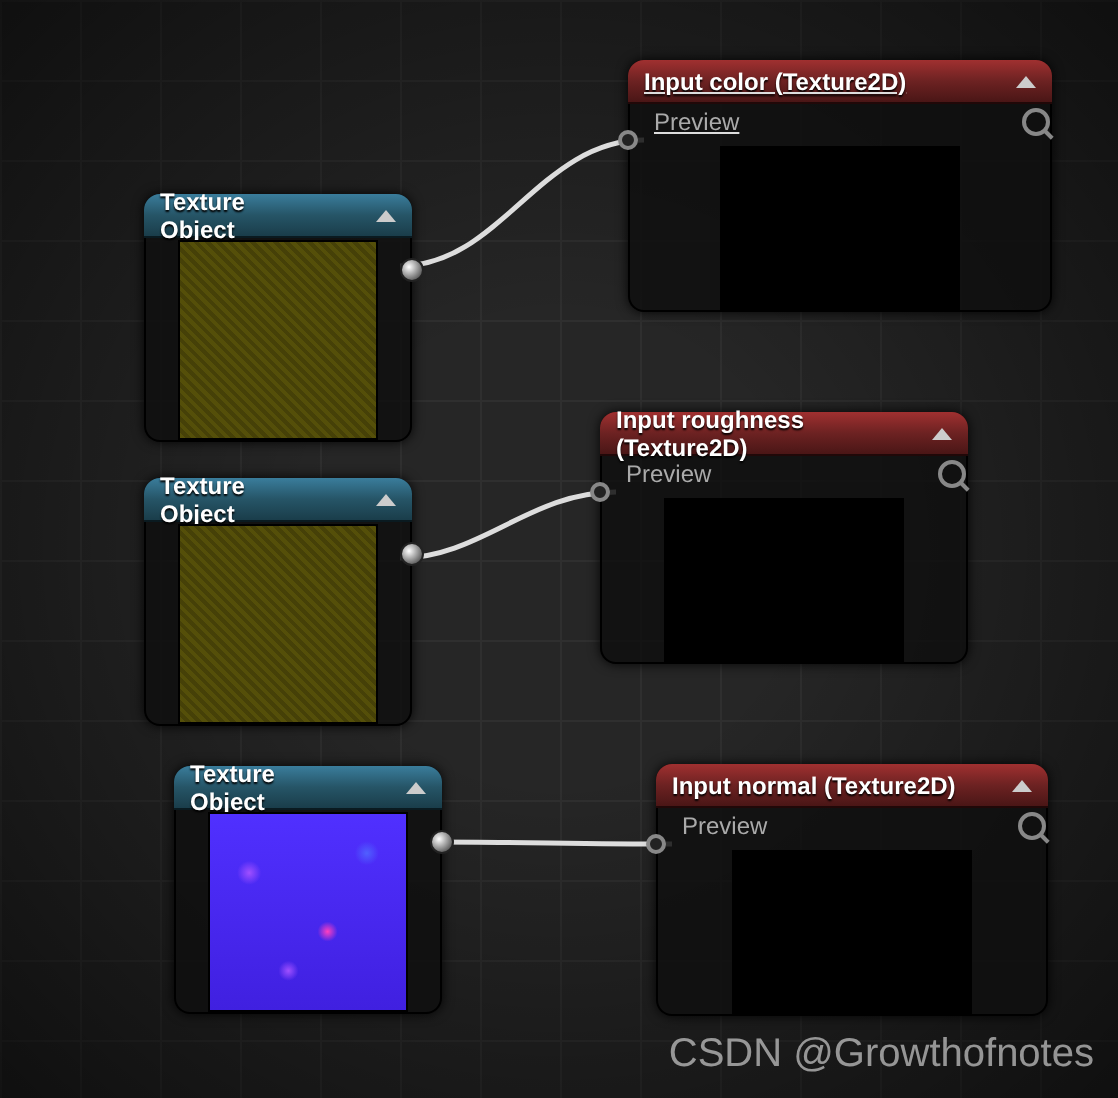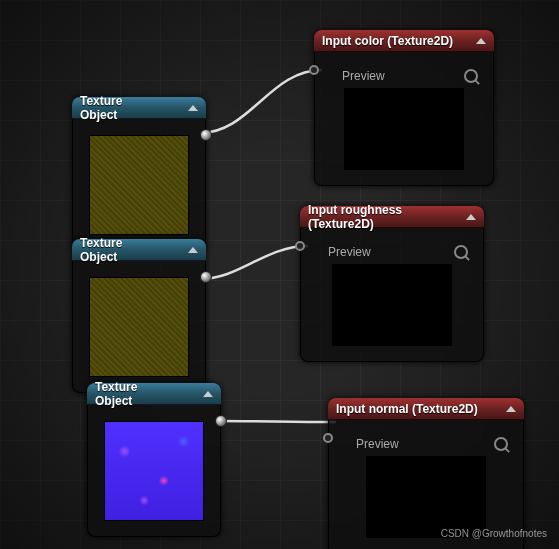--- a/index.html
+++ b/index.html
@@ -60,21 +60,21 @@
   }
   .collapse-arrow {
     margin-left: auto;
     width: 0; height: 0;
     border-left: 5px solid transparent;
     border-right: 5px solid transparent;
     border-bottom: 6px solid #ccc;
     cursor: pointer;
   }
   .node-body {
-    padding: 16px;
+    padding: 1px;
     position: relative;
   }
   .tex-preview {
     width: 100px; height: 100px;
     margin: 0 auto;
     background-size: cover;
     border: 1px solid #000;
   }
   .tex-olive {
     background:
@@ -134,21 +134,21 @@
     position: absolute;
     width: 2px; height: 6px;
     background: #888;
     transform: rotate(-45deg);
     bottom: -4px; right: -2px;
   }
   .watermark {
     position: absolute;
     bottom: 10px; right: 12px;
     color: #ccc;
-    font-size: 10px;
+    font-size: 20px;
     opacity: 0.7;
     pointer-events: none;
   }
 </style>
 </head>
 <body>
 
 <div class="grid-bg"></div>
 
 <svg class="wires">
@@ -183,21 +183,21 @@
   <div class="node-header header-teal">
     <span>Texture Object</span>
     <span class="collapse-arrow"></span>
   </div>
   <div class="node-body">
     <div class="tex-preview tex-normal"></div>
     <div class="out-pin" style="top:10px;"></div>
   </div>
 </div>
 
-<div class="node" style="left:314px; top:30px; width:180px;">
+<div class="node" style="left:314px; top:30px; width:212px;text-decoration:underline;">
   <div class="node-header header-red">
     <span>Input color (Texture2D)</span>
     <span class="collapse-arrow"></span>
   </div>
   <div class="node-body">
     <div class="row-top">
       <div class="in-pin" style="top:13px;"></div>
       <span class="in-label">Preview</span>
       <span class="search-icon"></span>
     </div>
@@ -213,21 +213,21 @@
   <div class="node-body">
     <div class="row-top">
       <div class="in-pin" style="top:13px;"></div>
       <span class="in-label">Preview</span>
       <span class="search-icon"></span>
     </div>
     <div class="tex-black"></div>
   </div>
 </div>
 
-<div class="node" style="left:328px; top:398px; width:196px;">
+<div class="node" style="left:328px; top:382px; width:196px;">
   <div class="node-header header-red">
     <span>Input normal (Texture2D)</span>
     <span class="collapse-arrow"></span>
   </div>
   <div class="node-body">
     <div class="row-top">
       <div class="in-pin" style="top:13px;"></div>
       <span class="in-label">Preview</span>
       <span class="search-icon"></span>
     </div>

